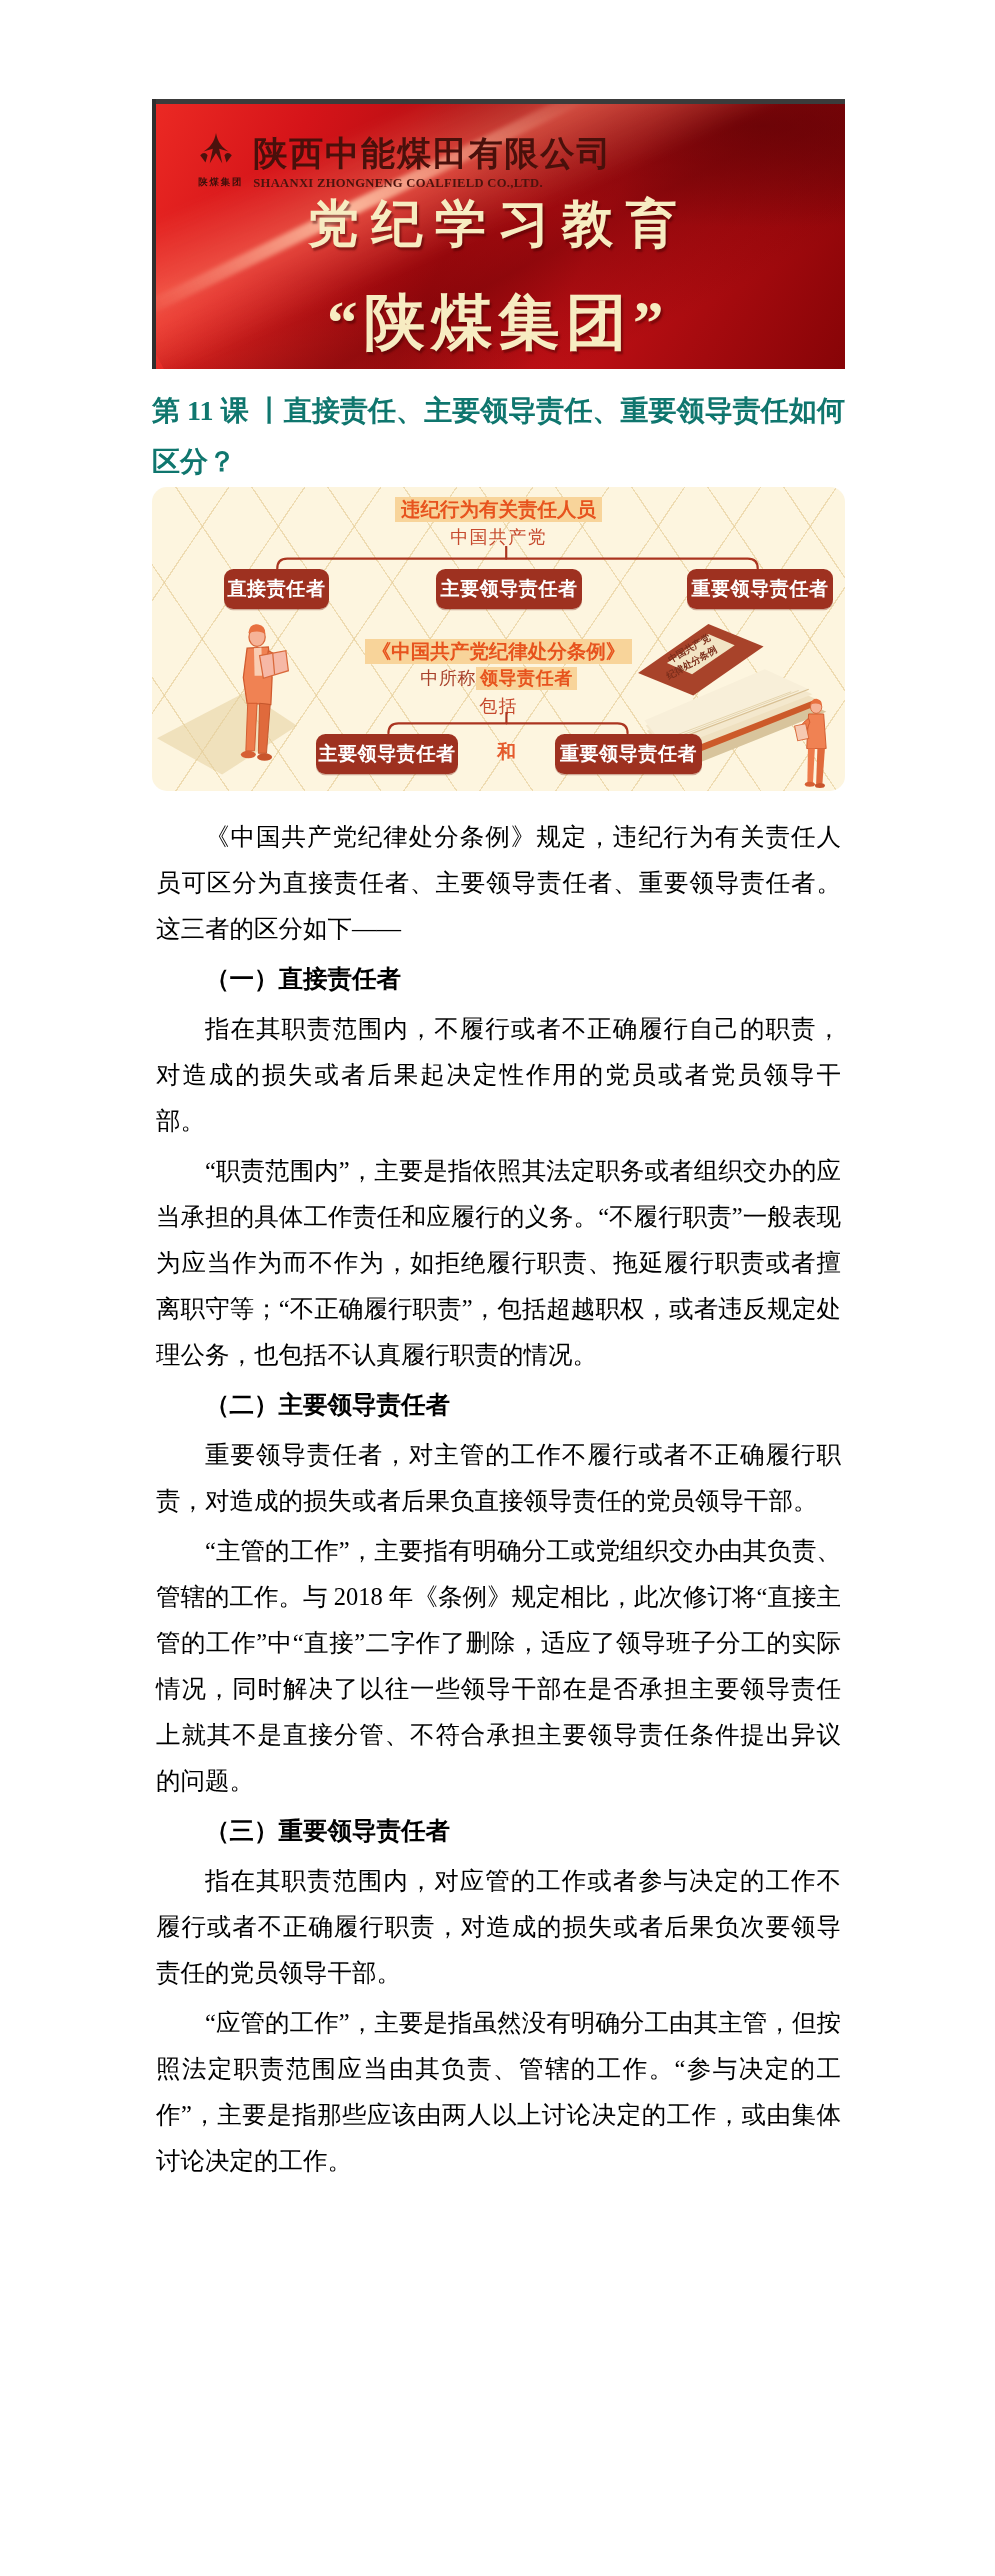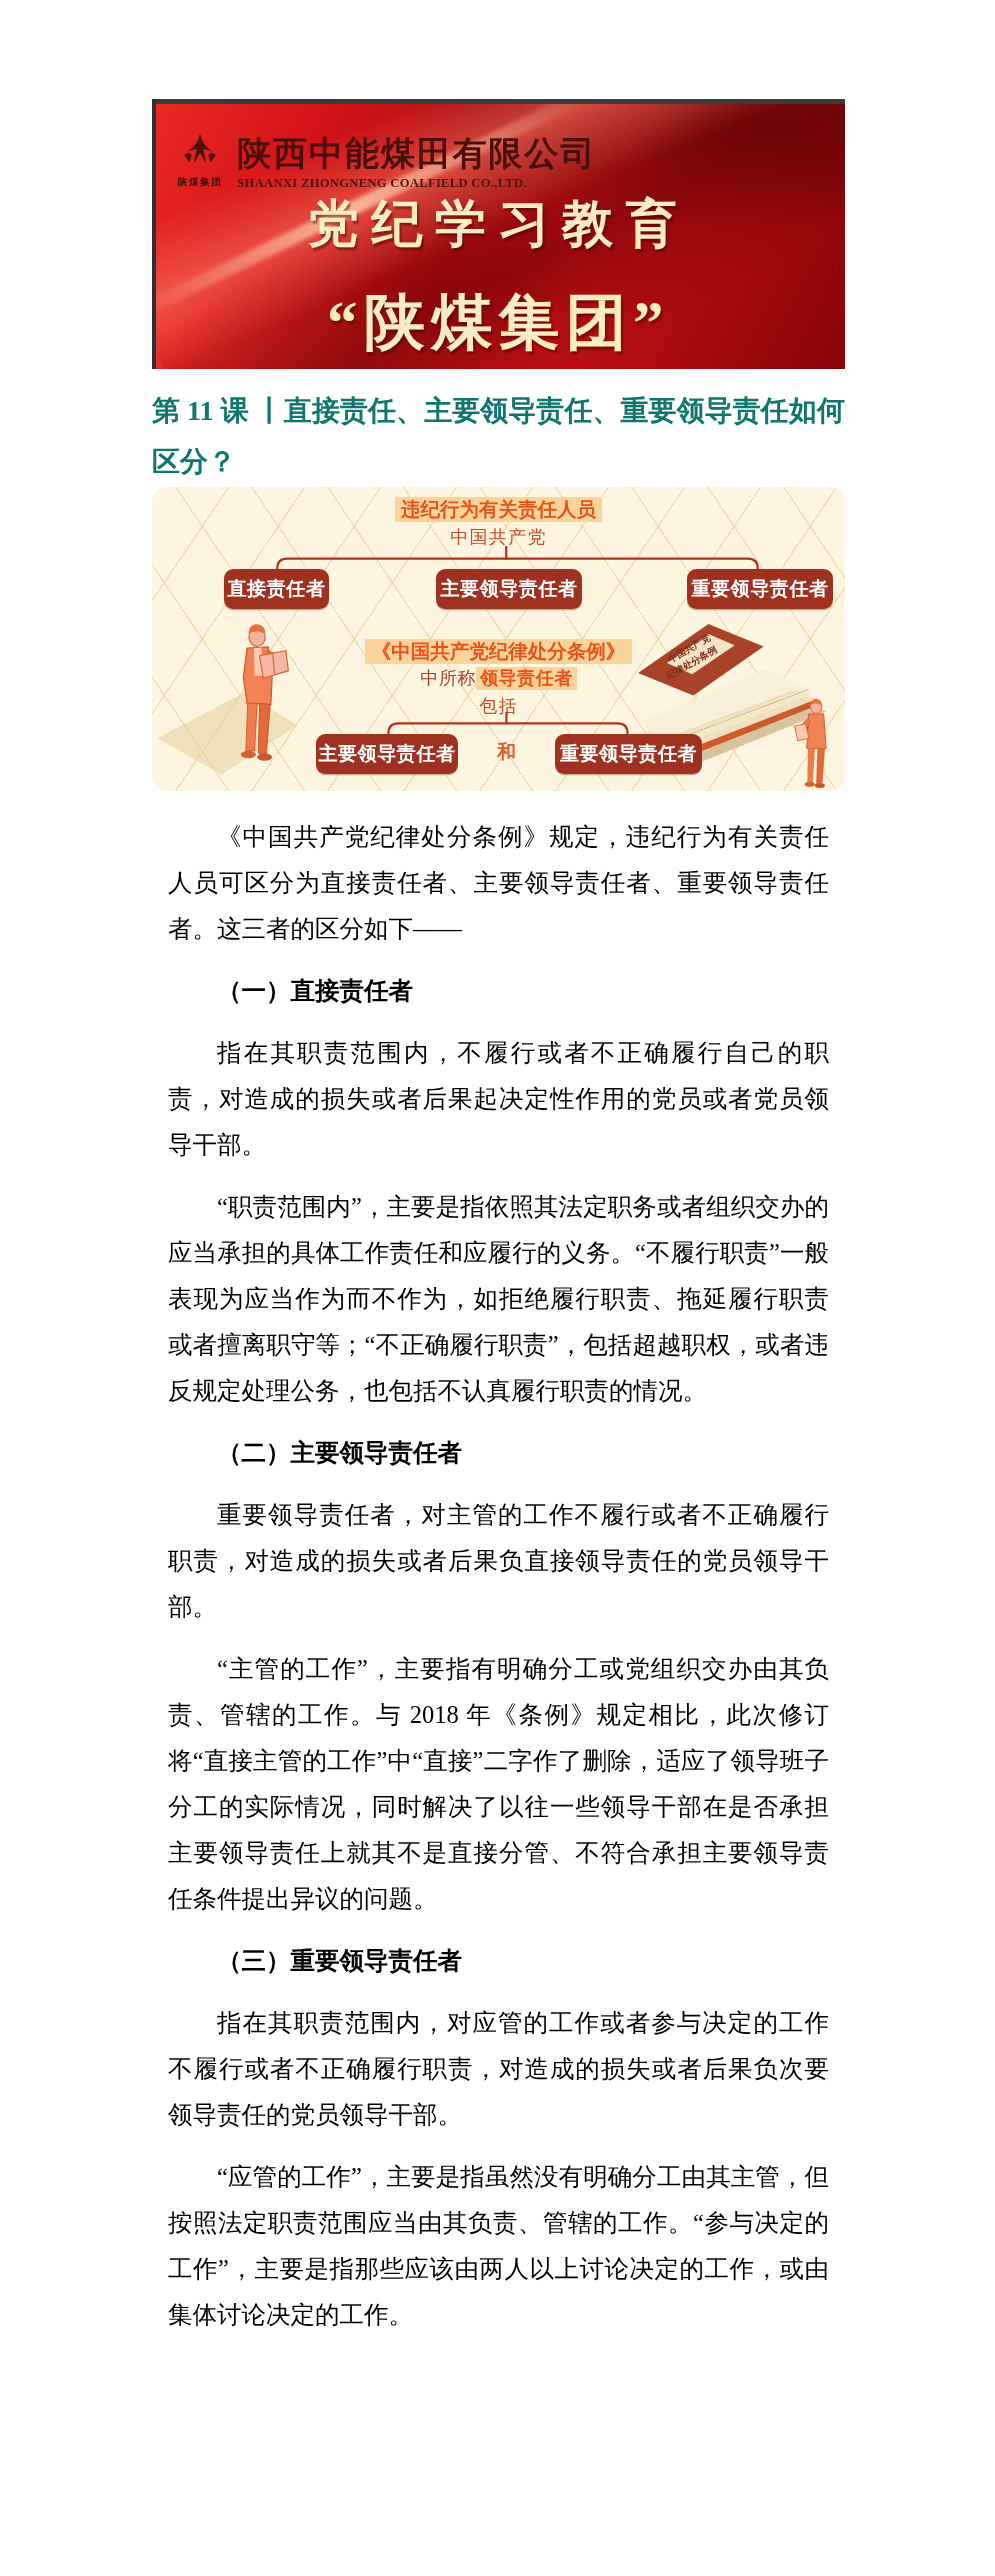--- a/index.html
+++ b/index.html
@@ -17,21 +17,21 @@
   .sweep{position:absolute;pointer-events:none;}
   .sweep-a{left:-14%;top:-38px;width:135%;height:151px;transform:rotate(-24deg);
     background:linear-gradient(180deg,rgba(255,120,95,0) 0%,rgba(255,125,100,0.55) 48%,rgba(255,60,40,0) 100%);filter:blur(3.1px);}
   .sweep-b{right:-20%;top:25px;width:120%;height:238px;transform:rotate(-28deg);
     background:linear-gradient(180deg,rgba(90,0,4,0) 0%,rgba(110,2,6,0.55) 50%,rgba(90,0,4,0) 100%);}
   .sweep-c{left:-6%;top:94px;width:75%;height:14px;transform:rotate(-26deg);
     background:linear-gradient(90deg,rgba(255,190,160,0) 0%,rgba(255,200,170,0.85) 45%,rgba(255,190,160,0) 100%);filter:blur(1.9px);}
   .banner-top-strip{position:absolute;left:0;right:0;top:0;height:5px;background:#3b3b3b;}
   .banner-left-strip{position:absolute;left:0;top:0;bottom:0;width:3.8px;background:#2f2f2f;}
   .logo-row{position:absolute;left:21.3px;top:33px;display:flex;gap:10px;align-items:flex-start;}
-  .logo-mark-wrap{width:54px;text-align:center;}
+  .logo-mark-wrap{width:54px;text-align:right;margin-left:16px;}
   .logo-group{font-size:9.4px;font-weight:bold;color:#3f0f0a;letter-spacing:1.9px;margin-top:1.3px;}
   .logo-text{padding-top:2.5px;}
   .company-cn{font-size:34px;font-weight:bold;color:#49100b;letter-spacing:1.9px;line-height:1.1;}
   .company-en{font-size:12.6px;font-weight:bold;color:#4c130d;letter-spacing:0.3px;margin-top:3.8px;}
   .banner-title{position:absolute;left:0;right:0;top:100px;text-align:center;line-height:1;
     font-size:51px;font-weight:bold;color:#f7ecc2;letter-spacing:12.6px;
     text-shadow:1.9px 2.5px 1.9px rgba(60,0,0,0.45);}
   .banner-subtitle{position:absolute;left:0;right:0;top:193px;text-align:center;line-height:1;
     font-size:61px;font-weight:bold;color:#f7ecc2;letter-spacing:6.3px;
     text-shadow:1.9px 2.5px 1.9px rgba(60,0,0,0.45);}
@@ -65,21 +65,21 @@
   .r2b1{left:164px;top:247px;width:142px;}
   .r2b2{left:403px;top:247px;width:147px;}
   .d-and{position:absolute;left:306px;top:252px;width:97px;text-align:center;font-size:19px;color:#e55a2d;font-weight:bold;}
   .deco{position:absolute;}
   .person-left{left:0px;top:131px;}
   .book-right{left:461px;top:123px;}
   .person-small{left:639px;top:210px;}
 
   
   .article{margin-top:22.6px;}
-  .para,.subhead{margin:16px;font-size:24.5px;line-height:46px;color:#000;text-align:justify;text-indent:2em;}
+  .para,.subhead{margin:4px;font-size:24.5px;line-height:46px;color:#000;text-align:justify;text-indent:2em;}
   .subhead{font-weight:bold;}
 </style>
 </head>
 <body>
 
 <div class="page">
   <div class="content">
 
     <div class="banner">
       <div class="banner-bg"></div>

